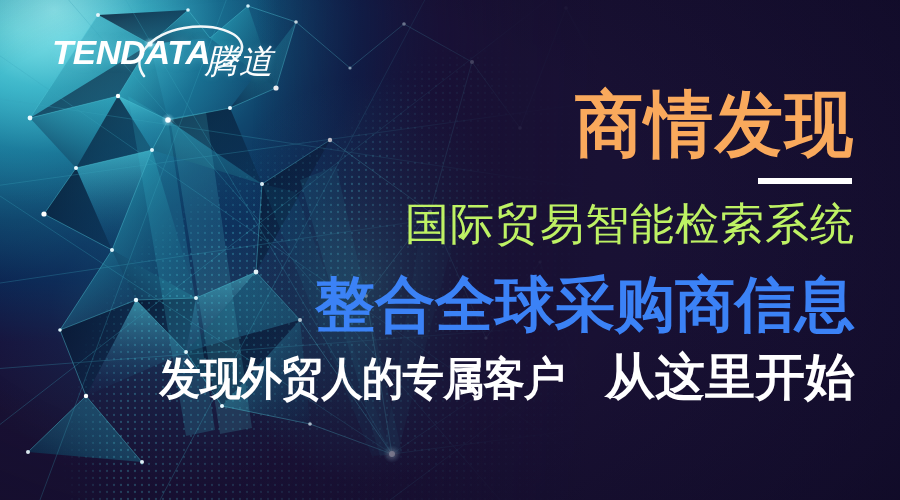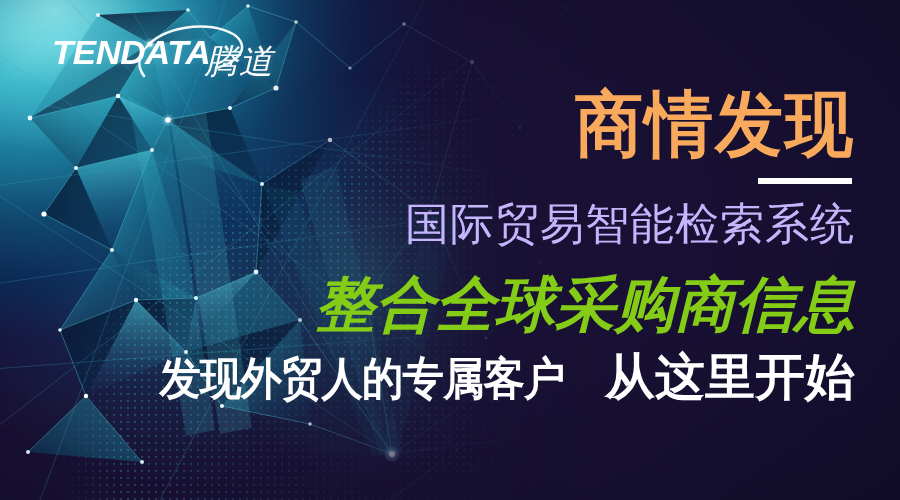--- a/index.html
+++ b/index.html
@@ -84,32 +84,31 @@
   }
   .divider{
     position:absolute;right:3px;top:178px;
     width:94px;height:6px;
     background:#ffffff;
   }
   .subtitle{
     position:absolute;right:0;top:198px;
     font-size:44px;line-height:52px;
     font-weight:300;
-    color:#c4b5fd;
+    color:#bef264;
     letter-spacing:1px;
     white-space:nowrap;
   }
   .headline-1{
     position:absolute;right:0;top:273px;
     font-size:60px;line-height:64px;
     font-weight:bold;
-    color:#84cc16;
+    color:#3b82f6;
     letter-spacing:0px;
     white-space:nowrap;
-    font-style:italic;
   }
   .headline-2{
     position:absolute;right:0;top:346px;
     white-space:nowrap;
     display:flex;align-items:baseline;justify-content:flex-end;gap:21px;
   }
   .headline-2 .part-small{
     font-size:45px;line-height:58px;
     font-weight:bold;color:#ffffff;
     letter-spacing:-1px;

